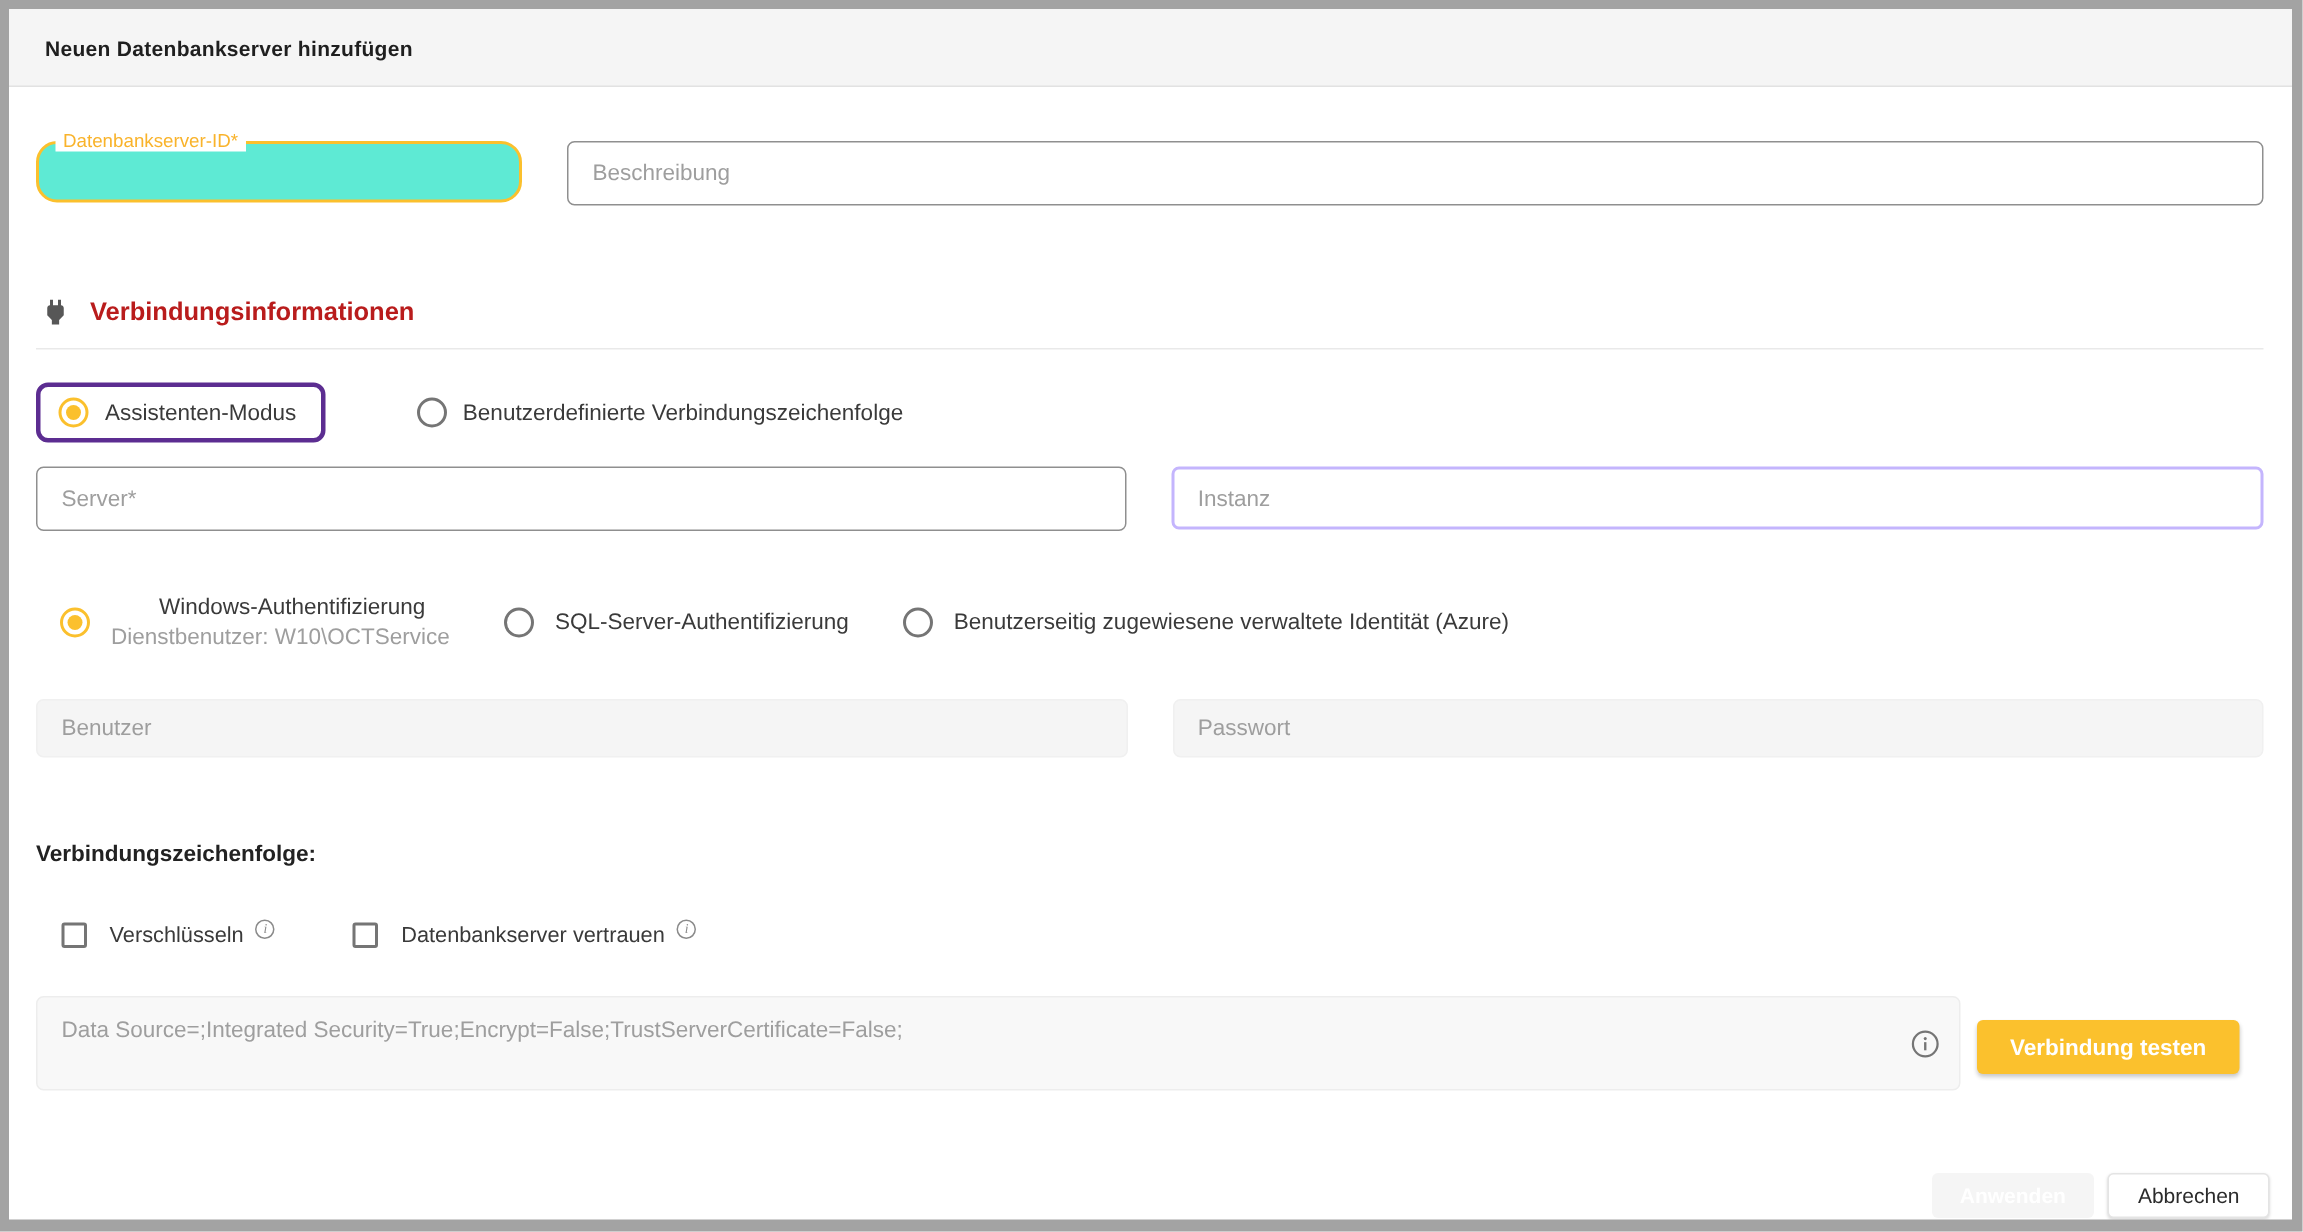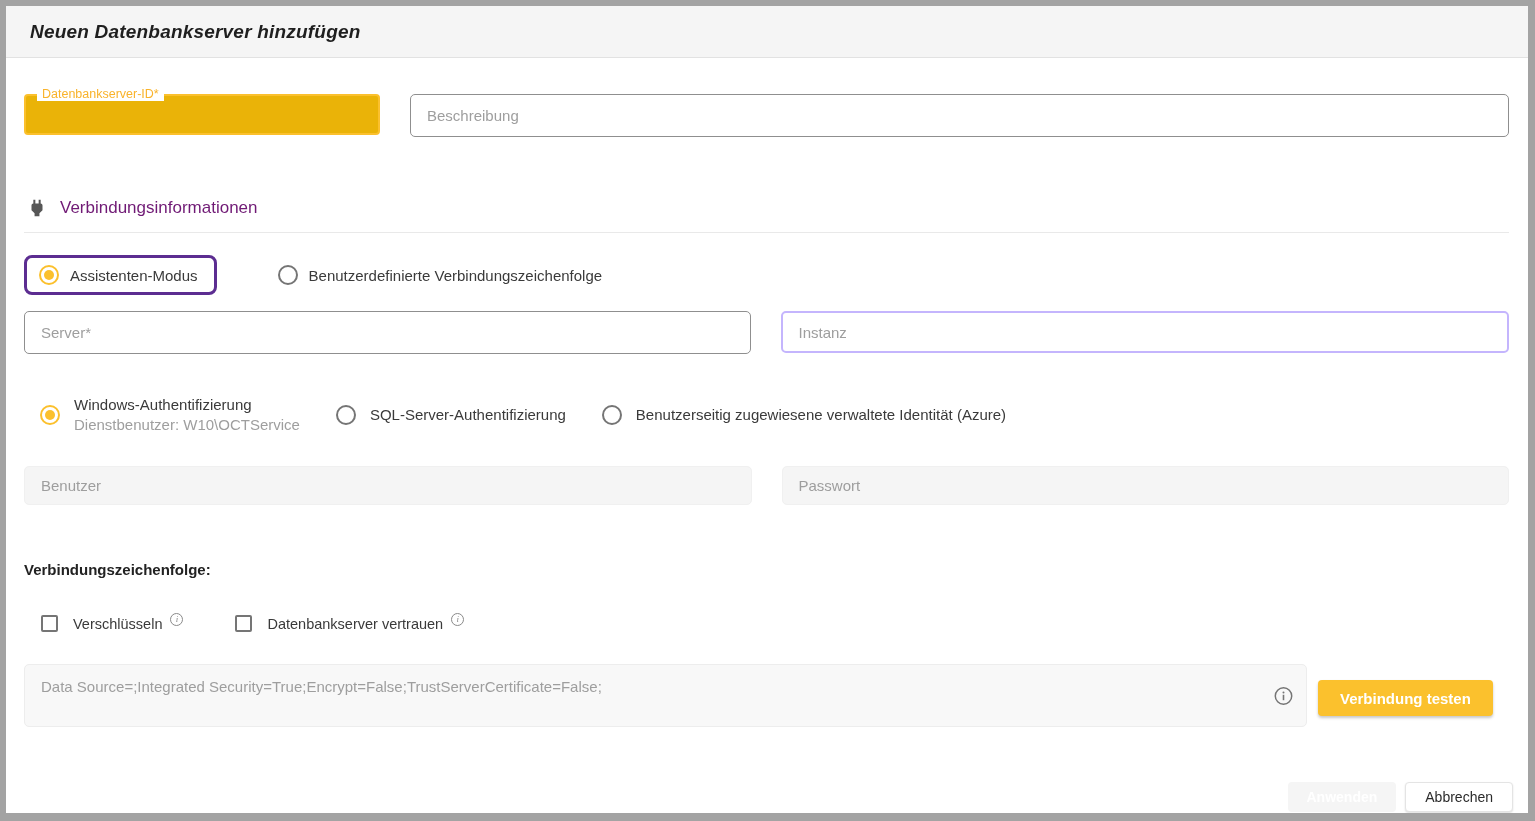--- a/index.html
+++ b/index.html
@@ -10,30 +10,30 @@
     position: absolute; inset: 0;
     border: 6px solid #a3a3a3; border-right-width: 7px; border-bottom-width: 8px;
     background: #ffffff; display: flex; flex-direction: column;
   }
 
   .titlebar {
     height: 52px; flex: none;
     background: #f5f5f5; border-bottom: 1px solid #e2e2e2;
     display: flex; align-items: center; padding: 0 24px;
   }
-  .titlebar h1 { font-size: 19px; font-weight: bold; color: #1f1f1f; letter-spacing: 0.2px; font-style: italic; }
+  .titlebar h1 { font-size: 14px; font-weight: bold; color: #1f1f1f; letter-spacing: 0.2px; }
 
   .content { flex: 1; position: relative; padding: 36px 19px 0 18px; overflow: hidden; }
 
   .row { display: flex; gap: 30px; }
 
   
   .field-outlined {
-    position: relative; width: 356px; height: 41px; flex: none;
-    border: 2px solid #FBC02D; border-radius: 4px; background: #eab308;
+    position: relative; width: 324px; height: 41px; flex: none;
+    border: 2px solid #FBC02D; border-radius: 14px; background: #5eead4;
   }
   .field-outlined .flabel {
     position: absolute; top: -9px; left: 11px; background: #fff;
     padding: 0 5px; font-size: 12.5px; color: #F9B32B; white-space: nowrap;
   }
   .field-outlined input {
     width: 100%; height: 100%; border: none; outline: none; background: transparent;
     padding: 0 14px; font-size: 15px; color: #222; font-family: inherit;
   }
 
@@ -41,21 +41,21 @@
     height: 43px; width: 100%; background: #fff;
     border: 1px solid #8f8f8f; border-radius: 5px;
     padding: 0 16px; font-size: 15px; color: #222; font-family: inherit; outline: none;
   }
   .input-std::placeholder, .input-disabled::placeholder { color: #9e9e9e; opacity: 1; }
   .input-dark { border: 2px solid #c4b5fd; height: 42px; }
   .flex1 { flex: 1 1 0; min-width: 0; }
 
   .section-head { margin-top: 60px; display: flex; align-items: center; gap: 12px; padding-left: 2px; }
   .section-head .icon { width: 22px; height: 22px; flex: none; display: flex; }
-  .section-head h2 { font-size: 17px; font-weight: normal; color: #701a75; }
+  .section-head h2 { font-size: 17px; font-weight: bold; color: #b91c1c; }
   .divider { margin-top: 13px; border-top: 1px solid #e9e9e9; }
 
   .mode-row { margin-top: 22px; display: flex; align-items: center; }
   .mode-highlight {
     display: inline-flex; align-items: center; gap: 11px;
     border: 3px solid #5C2D91; border-radius: 8px; padding: 7px 16px 7px 12px; background: #fff;
   }
   .radio {
     width: 20px; height: 20px; border-radius: 50%;
     border: 2px solid #757575; position: relative; flex: none; background: #fff;
@@ -166,21 +166,21 @@
 
     <div class="row server-row">
       <input type="text" class="input-std flex1" placeholder="Server*" style="">
       <input type="text" class="input-std input-dark flex1" placeholder="Instanz" style="">
     </div>
 
     <div class="auth-row">
       <div class="auth-item">
         <span class="radio selected"></span>
         <span>
-          <span class="radio-label" style="display:block;">Windows-Authentifizierung</span>
+          <span class="radio-label" style="display:block;margin-left:32px;">Windows-Authentifizierung</span>
           <span class="auth-sub" style="display:block;">Dienstbenutzer: W10\OCTService</span>
         </span>
       </div>
       <div class="auth-item">
         <span class="radio"></span>
         <span class="radio-label">SQL-Server-Authentifizierung</span>
       </div>
       <div class="auth-item">
         <span class="radio"></span>
         <span class="radio-label">Benutzerseitig zugewiesene verwaltete Identität (Azure)</span>

